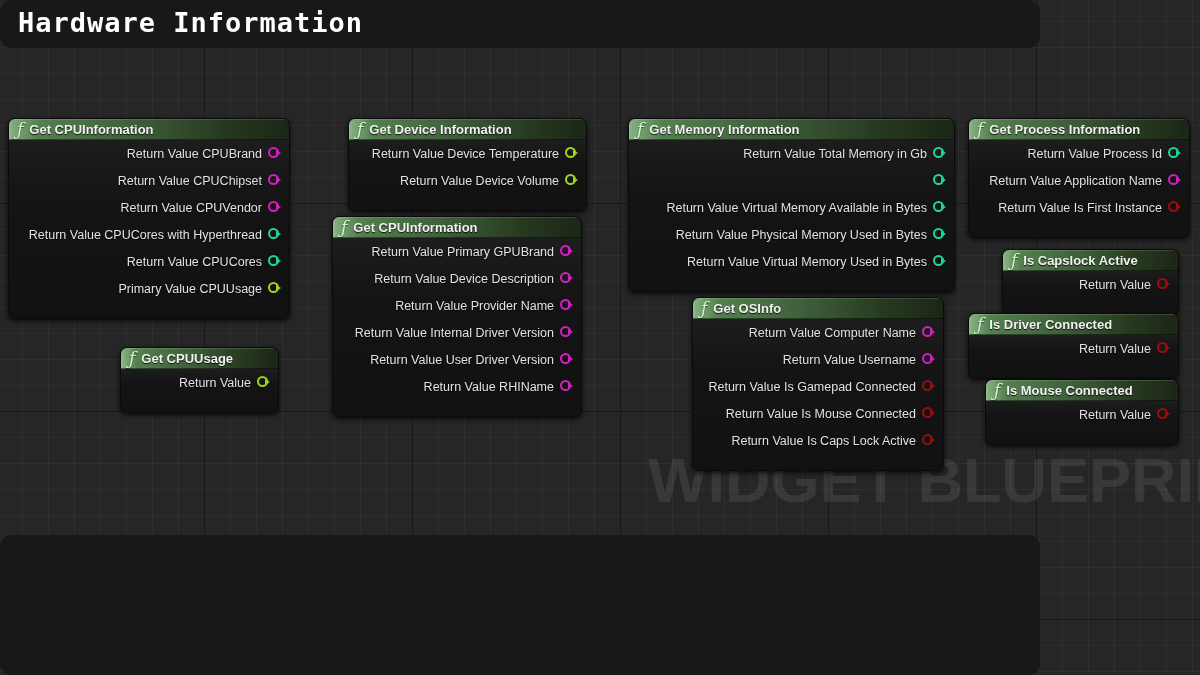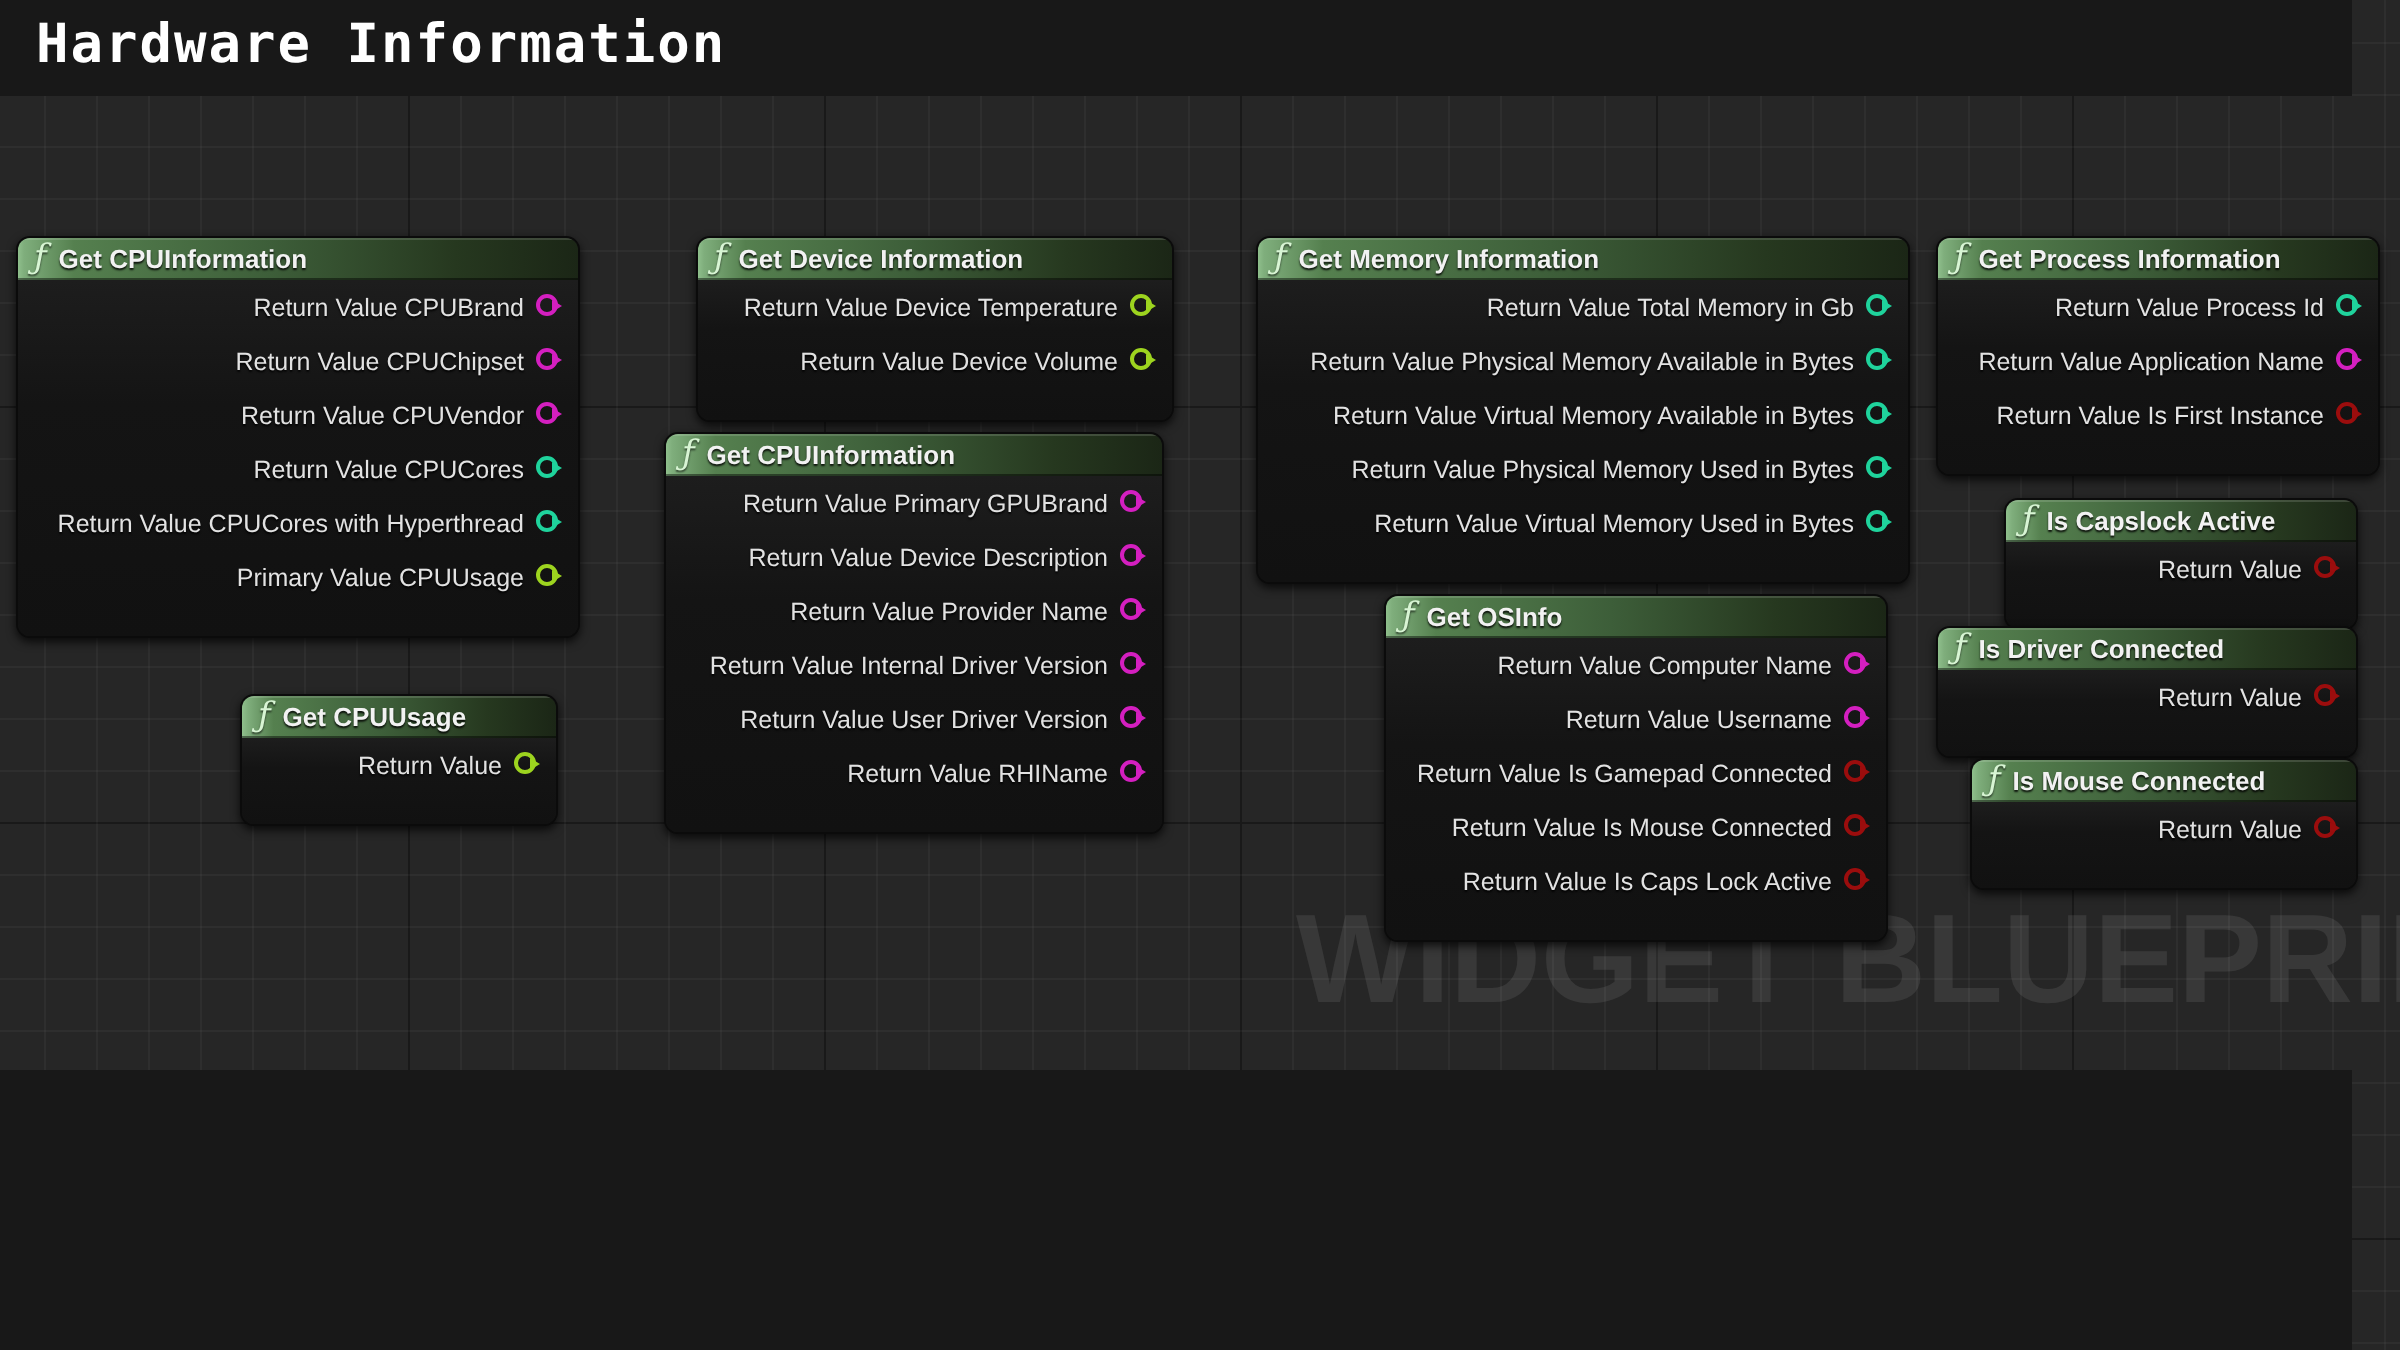--- a/index.html
+++ b/index.html
@@ -43,23 +43,24 @@
     color: rgba(255,255,255,0.085);
     white-space: nowrap;
     line-height: 1;
     font-family: "Liberation Sans", sans-serif;
   }
 
   
   .bar {
     position: absolute;
     left: 0;
-    width: 1176px;
+    width: 1040px;
     background: #181818;
     z-index: 40;
+    border-radius: 12px;
   }
   #bar-top { top: 0; height: 48px; }
   #bar-bottom { top: 535px; height: 140px; }
 
   #title {
     position: absolute;
     left: 18px;
     top: 7px;
     font-family: "DejaVu Sans Mono", "Liberation Mono", monospace;
     font-size: 27px;
@@ -183,25 +184,25 @@
           </div>
           <div class="pin-row">
             <span class="pin-label">Return Value CPUChipset</span>
             <span class="pin" style="color: rgb(212, 31, 192);"></span>
           </div>
           <div class="pin-row">
             <span class="pin-label">Return Value CPUVendor</span>
             <span class="pin" style="color: rgb(212, 31, 192);"></span>
           </div>
           <div class="pin-row">
+            <span class="pin-label">Return Value CPUCores with Hyperthread</span>
+            <span class="pin" style="color: rgb(31, 211, 156);"></span>
+          </div>
+          <div class="pin-row">
             <span class="pin-label">Return Value CPUCores</span>
-            <span class="pin" style="color: rgb(31, 211, 156);"></span>
-          </div>
-          <div class="pin-row">
-            <span class="pin-label">Return Value CPUCores with Hyperthread</span>
             <span class="pin" style="color: rgb(31, 211, 156);"></span>
           </div>
           <div class="pin-row">
             <span class="pin-label">Primary Value CPUUsage</span>
             <span class="pin" style="color: rgb(157, 212, 31);"></span>
           </div>
         </div>
       </div>
       <div class="node" style="left: 120px; top: 347px; width: 157px;">
         <div class="node-header">
@@ -267,21 +268,20 @@
         <div class="node-header">
           <span class="fx-icon">ƒ</span>
           <span class="node-title">Get Memory Information</span>
         </div>
         <div class="node-body">
           <div class="pin-row">
             <span class="pin-label">Return Value Total Memory in Gb</span>
             <span class="pin" style="color: rgb(31, 211, 156);"></span>
           </div>
           <div class="pin-row">
-            <span class="pin-label">Return Value Physical Memory Available in Bytes</span>
             <span class="pin" style="color: rgb(31, 211, 156);"></span>
           </div>
           <div class="pin-row">
             <span class="pin-label">Return Value Virtual Memory Available in Bytes</span>
             <span class="pin" style="color: rgb(31, 211, 156);"></span>
           </div>
           <div class="pin-row">
             <span class="pin-label">Return Value Physical Memory Used in Bytes</span>
             <span class="pin" style="color: rgb(31, 211, 156);"></span>
           </div>

